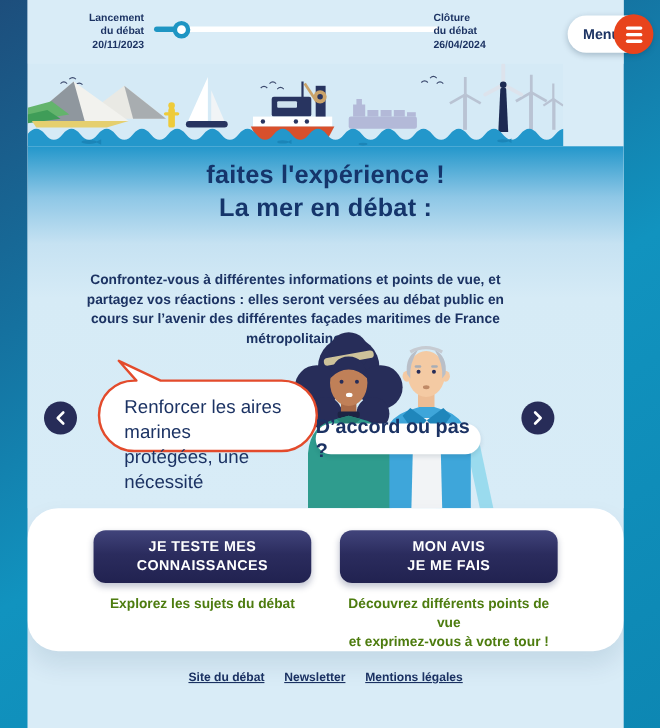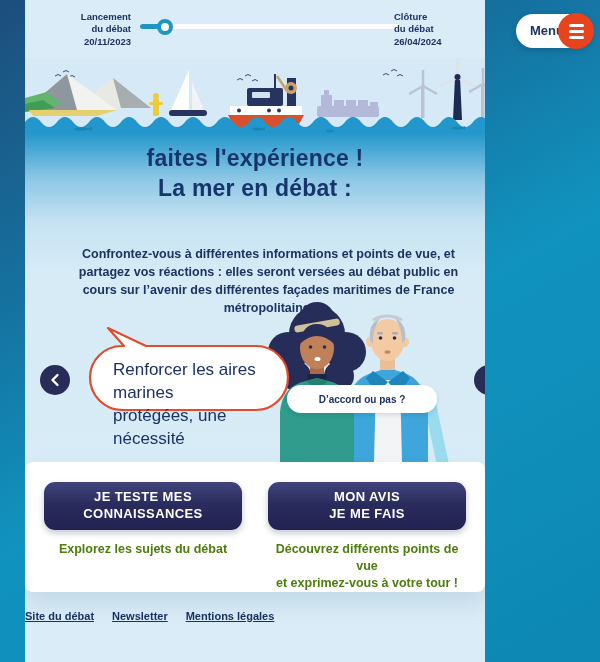--- a/index.html
+++ b/index.html
@@ -1,21 +1,21 @@
 <!DOCTYPE html>
 <html><head>
 <meta charset="utf-8">
 <style>
   html,body{margin:0;padding:0;}
   body{
     width:600px;height:662px;position:relative;overflow:hidden;
     font-family:"Liberation Sans","DejaVu Sans",sans-serif;
     background:linear-gradient(150deg,#1d4e7c 0%,#15719f 30%,#1193bf 55%,#0d87b3 100%);
   }
-  .page-card{position:absolute;left:25px;top:0;width:460px;height:662px;background:#d9ecf7;overflow:hidden;}
+  .page-card{position:absolute;left:25px;top:0;width:542px;height:662px;background:#d9ecf7;overflow:hidden;}
   
   .topbar{position:relative;height:58px;background:#d9ecf7;}
   .tl-label{position:absolute;top:11px;font-size:9.5px;line-height:1.3;font-weight:700;color:#1c3363;}
   .tl-label.start{left:18px;width:88px;text-align:right;}
   .tl-label.end{left:369px;width:80px;text-align:left;}
   .slider-track{position:absolute;left:115px;top:24px;width:260px;height:5px;background:#ffffff;border-radius:3px;}
   .slider-fill{position:absolute;left:0;top:0;height:5px;width:24px;background:#1e95c3;border-radius:3px;}
   .slider-knob{position:absolute;left:17px;top:-5px;width:8px;height:8px;background:#fff;border:4px solid #1e95c3;border-radius:50%;}
   
   .menu-btn{position:absolute;left:516px;top:14px;width:77px;height:34px;background:#fff;border-radius:18px;box-shadow:0 2px 6px rgba(0,30,60,.25);cursor:pointer;}
@@ -38,37 +38,37 @@
   
   .nav-arrow{position:absolute;top:232px;width:30px;height:30px;border-radius:50%;background:#272c58;cursor:pointer;display:flex;align-items:center;justify-content:center;}
   .nav-arrow.prev{left:15px;}
   .nav-arrow.next{left:449px;}
   .bubble-svg{position:absolute;left:63px;top:193px;}
   .bubble-text{position:absolute;left:88px;top:226px;width:170px;font-size:17px;line-height:1.35;font-weight:400;color:#1b3263;}
   .bubble-text span{display:block;}
   .people-svg{position:absolute;left:235px;top:167px;}
   .accord-pill{position:absolute;left:262px;top:252px;width:150px;height:28px;background:#fff;border-radius:15px;
     box-shadow:0 2px 5px rgba(0,30,60,.12);display:flex;align-items:center;justify-content:center;
-    font-size:10px;font-weight:700;color:#1b3263;}
+    font-size:18px;font-weight:700;color:#1b3263;}
   .cta-btn{position:absolute;left:185px;top:291px;width:128px;height:28px;background:#272c58;border-radius:9px;border:none;
     display:flex;align-items:center;justify-content:center;font-size:12.5px;font-weight:700;color:#fff;cursor:pointer;
     font-family:Liberation Sans, sans-serif;box-shadow:0 3px 6px rgba(0,30,60,.25);margin-top:45px;}
   
-  .panel{position:relative;height:130px;background:#fff;border-radius:8px;box-shadow:0 12px 22px rgba(10,50,90,.10);
+  .panel{position:relative;height:130px;background:#fff;border-radius:28px;box-shadow:0 12px 22px rgba(10,50,90,.10);
     display:flex;justify-content:center;gap:26px;padding-top:20px;box-sizing:border-box;}
   .action-col{width:198px;text-align:center;}
   .action-btn{width:198px;height:48px;border:none;border-radius:11px;cursor:pointer;
     background:linear-gradient(180deg,#41447b 0%,#2b2c5e 45%,#212250 100%);
     color:#fff;font-weight:700;font-size:13px;line-height:1.3;letter-spacing:.4px;
     font-family:"Liberation Sans","DejaVu Sans",sans-serif;box-shadow:0 3px 6px rgba(20,30,80,.25);}
   .action-btn span{display:block;}
   .action-caption{margin-top:11px;font-size:12.5px;line-height:1.35;font-weight:600;color:#4d7c0f;}
   .action-caption span{display:block;}
   
-  .footer{display:flex;gap:18px;padding-top:18px;}
+  .footer{display:flex;justify-content:center;gap:18px;padding-top:18px;}
   .footer a{font-size:11px;font-weight:600;color:#1b3263;text-decoration:underline;cursor:pointer;}
 </style>
 </head>
 <body>
 
 <div class="page-card">
 
   <div class="topbar">
     <div class="tl-label start">
       <span>Lancement</span><br>

